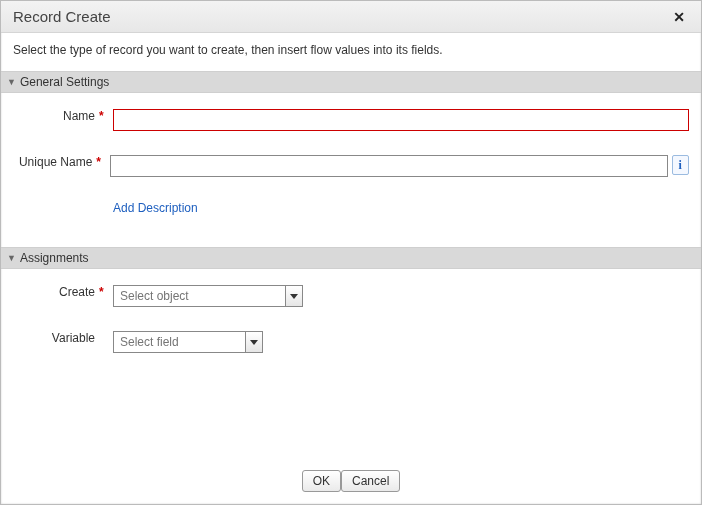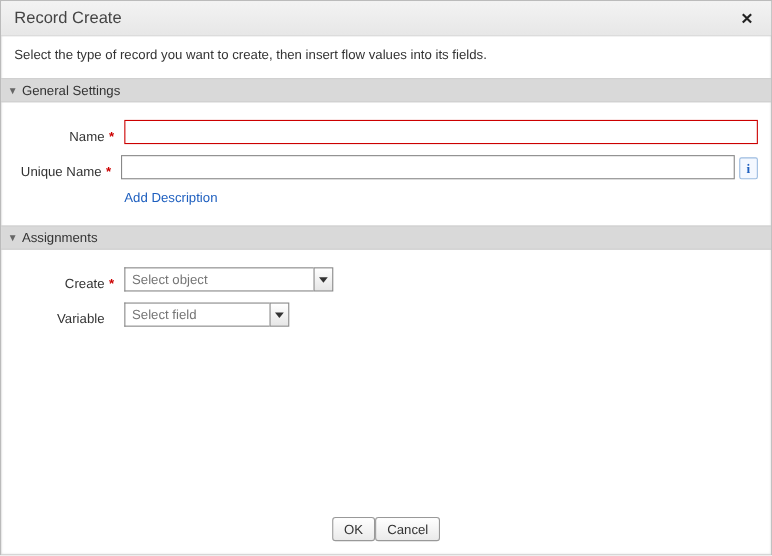--- a/index.html
+++ b/index.html
@@ -57,22 +57,22 @@
   }
   .section-header .tri {
     font-size: 9px;
     color: #666;
   }
   .section-body {
     padding: 16px 12px 8px 12px;
   }
   .form-row {
     display: flex;
-    align-items: flex-end;
-    margin-bottom: 10px;
+    align-items: flex-start;
+    margin-bottom: 24px;
   }
   .form-label {
     width: 86px;
     text-align: right;
     padding-right: 4px;
     color: #333;
     font-size: 12px;
   }
   .req {
     color: #c00;

